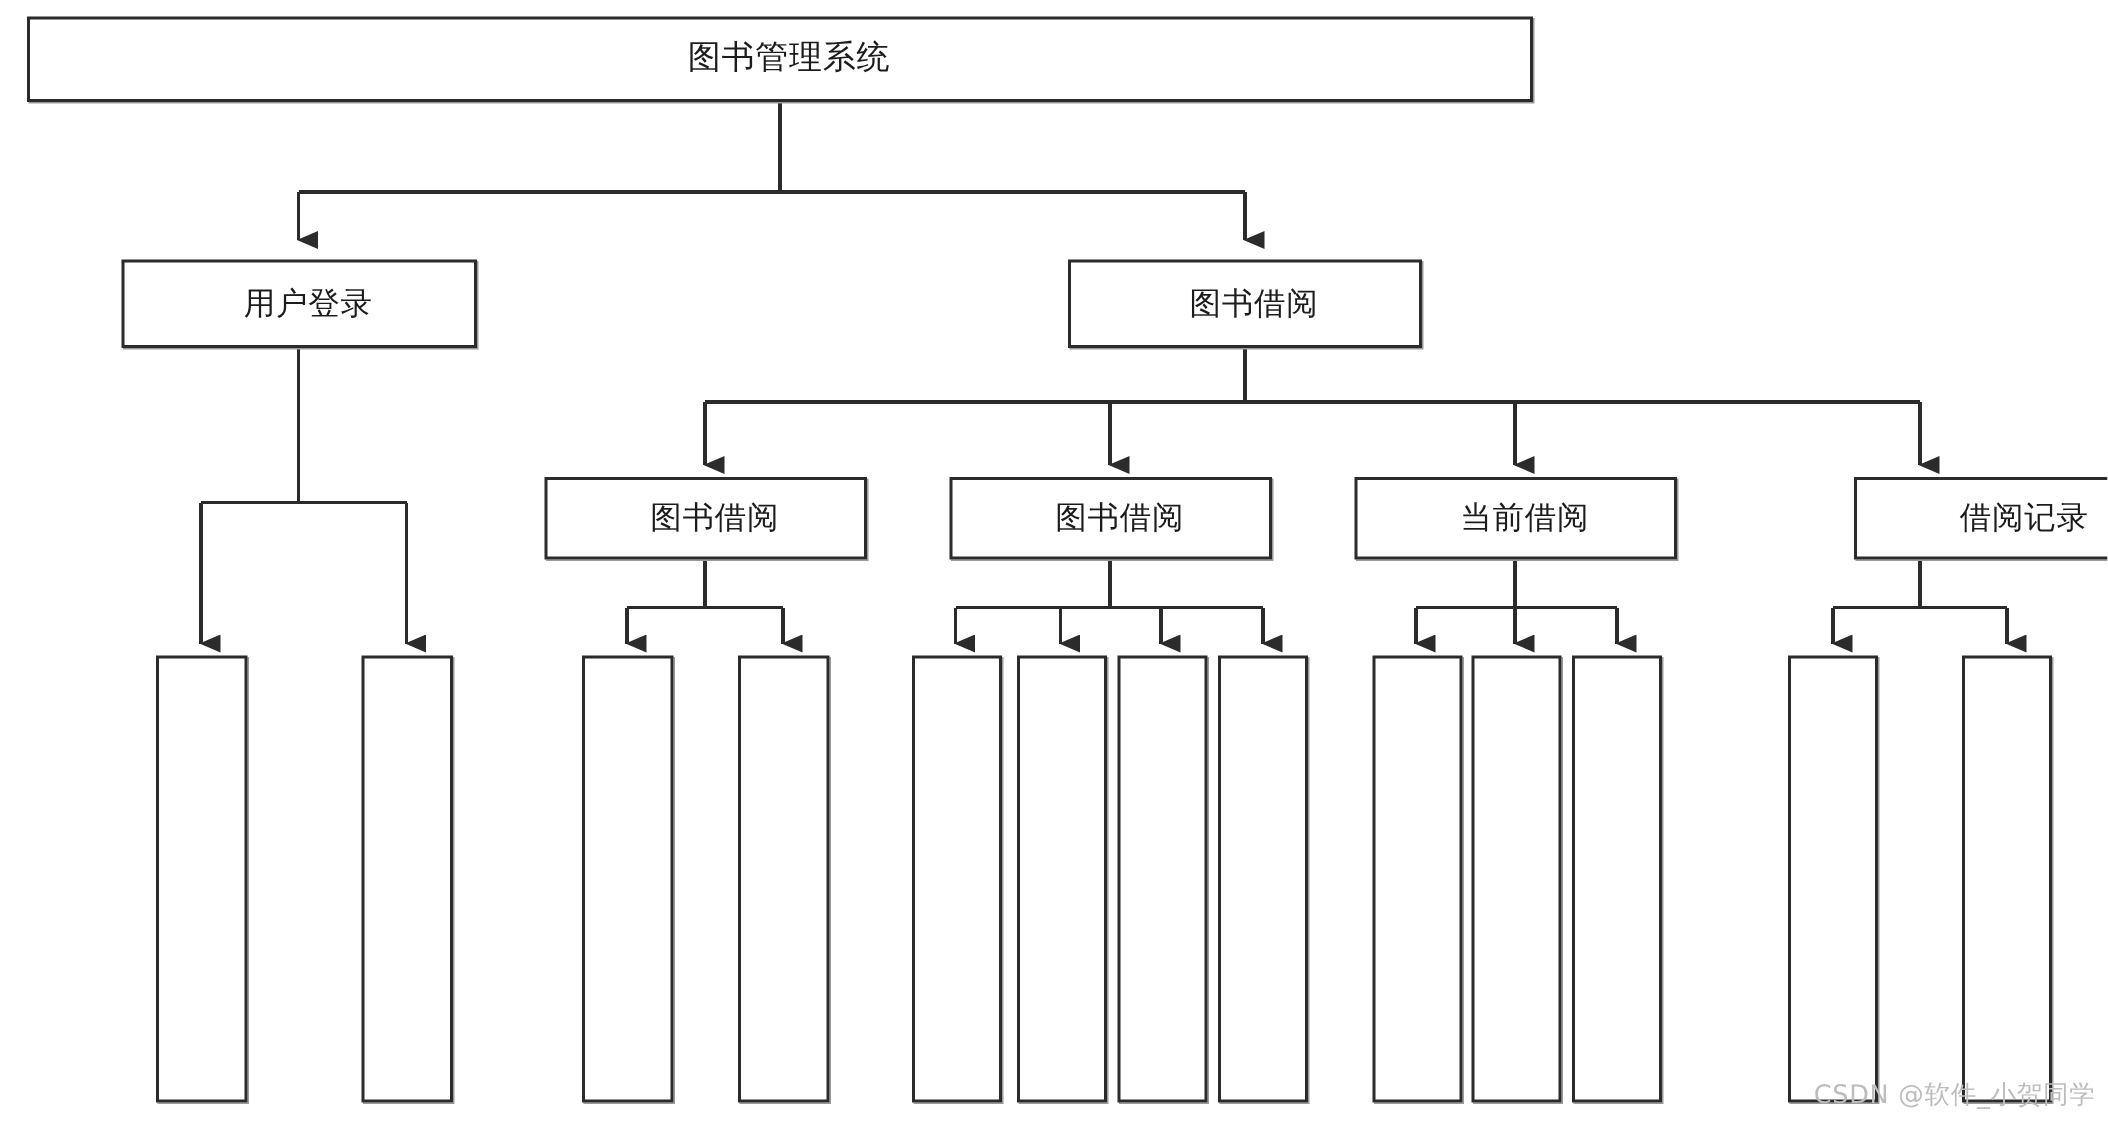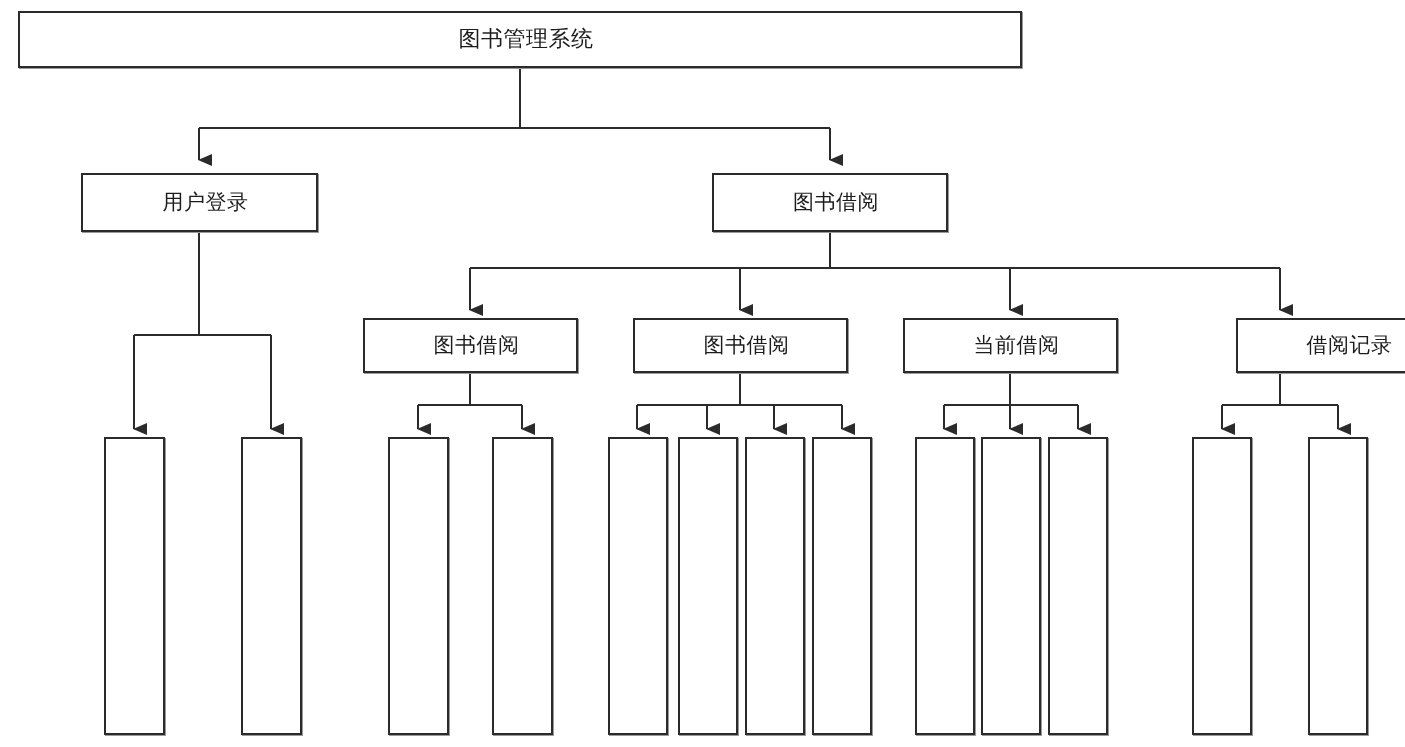--- a/index.html
+++ b/index.html
@@ -197,14 +197,15 @@
     <span class="vtext tight">确认归还（管理员）</span>
   </div>
 
   <div class="node leaf" style="left:1192px; top:437px; width:60px; height:298px;">
     <span class="vtext">新增借阅记录</span>
   </div>
   <div class="node leaf" style="left:1308px; top:437px; width:60px; height:298px;">
     <span class="vtext">查询借阅记录</span>
   </div>
 
+  <div id="watermark">CSDN @软件_小贺同学</div>
 
 </div>
 
 </body></html>

